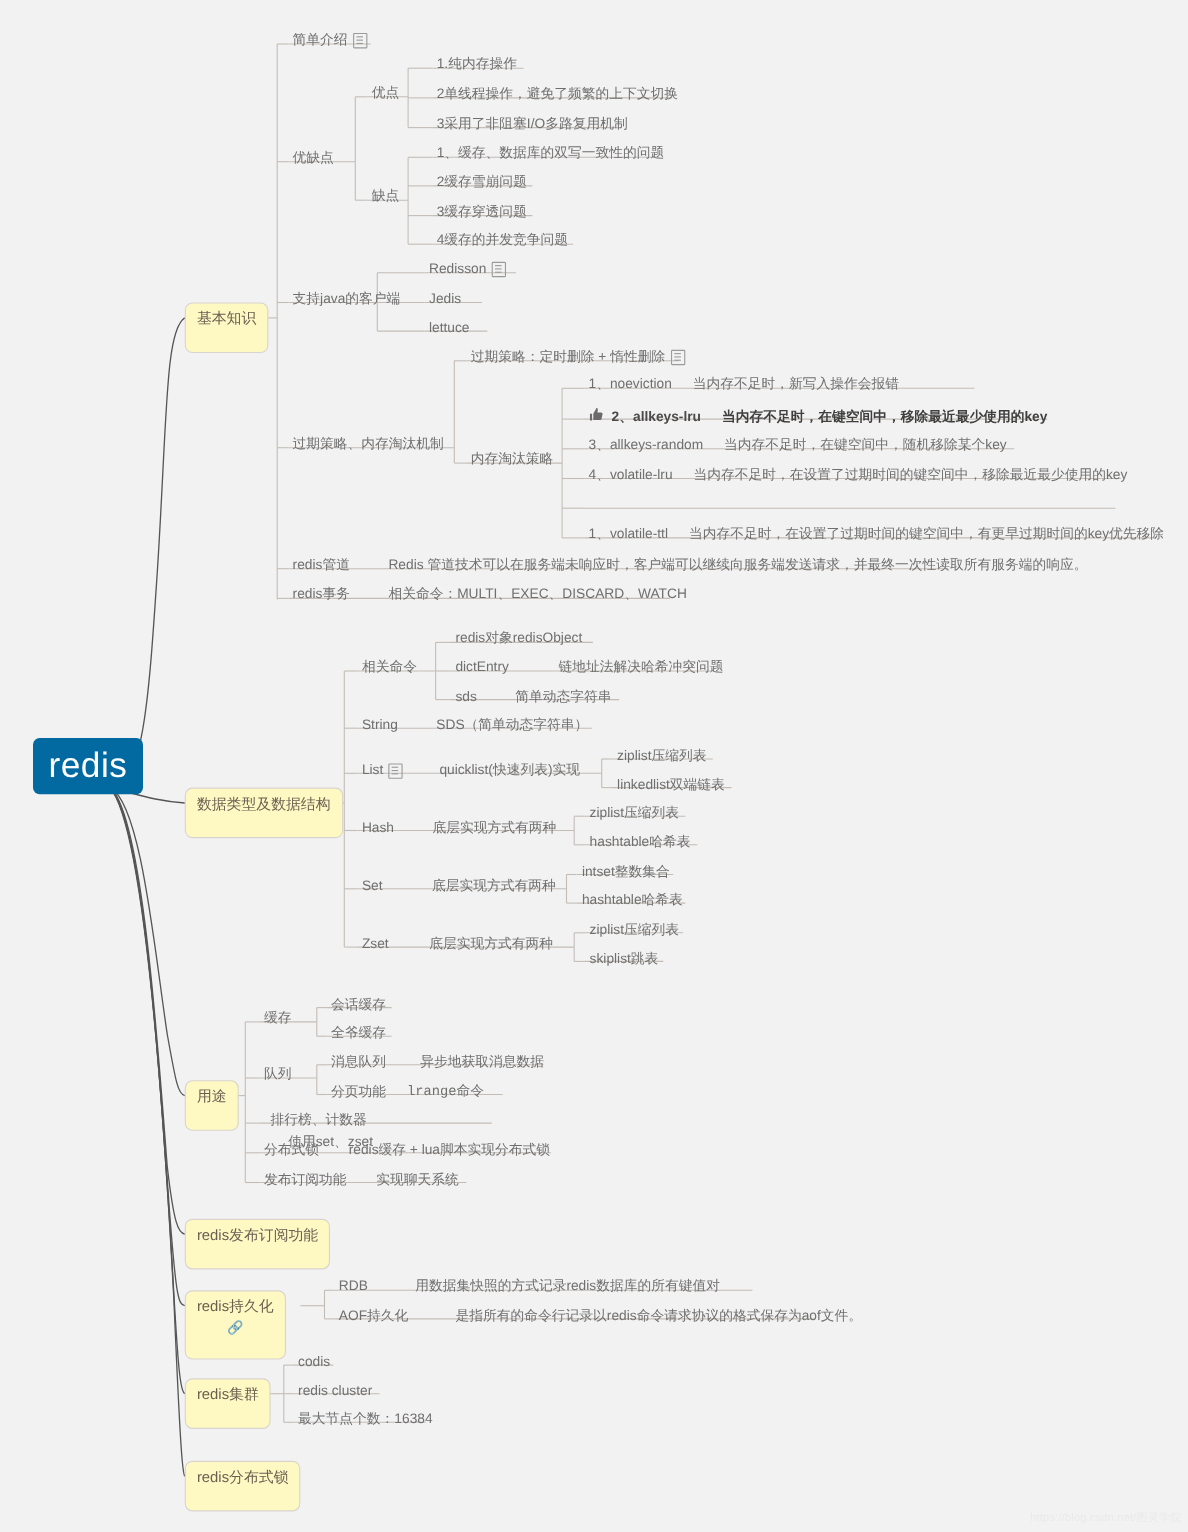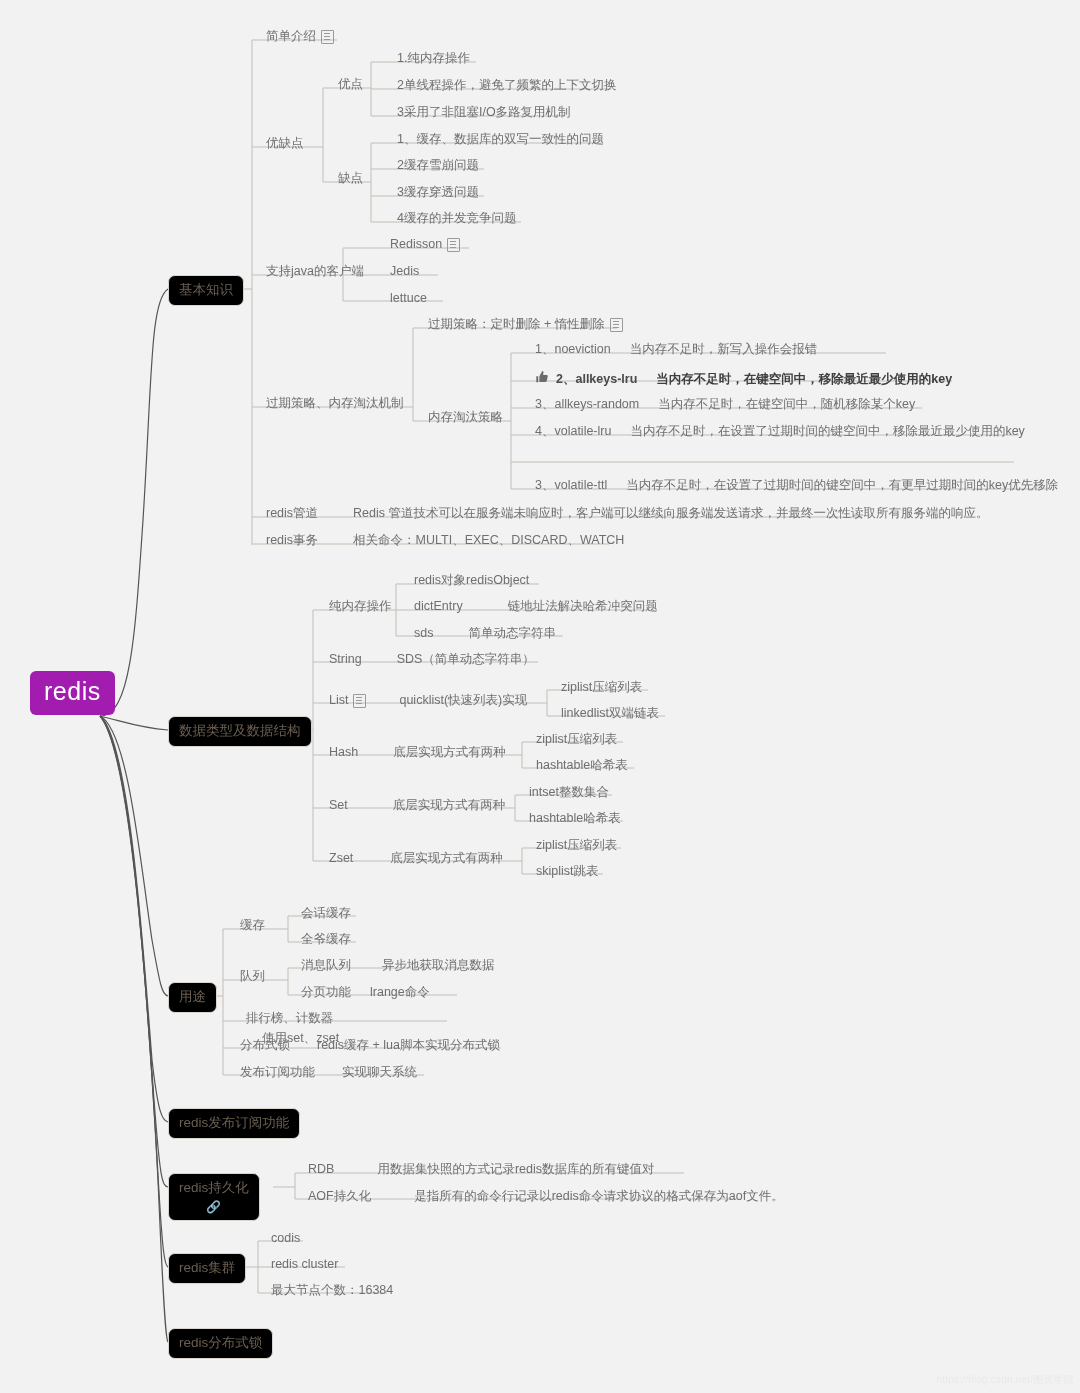--- a/index.html
+++ b/index.html
@@ -8,36 +8,36 @@
     background:#f2f2f2;
     font-family:"Liberation Sans","DejaVu Sans",sans-serif;
     position:relative;overflow:hidden;
   }
   #canvas{position:absolute;left:0;top:0;width:1080px;height:1393px;}
   svg.links{position:absolute;left:0;top:0;width:1080px;height:1393px;pointer-events:none;}
   .node{position:absolute;white-space:nowrap;}
 
   
   .root{
-    background:#a21caf;color:#ffffff;
+    background:#0369a1;color:#ffffff;
     border-radius:6px;
-    font-size:25px;
+    font-size:32px;
     padding:7px 14px 9px 14px;
     line-height:1.1;
     letter-spacing:.5px;
   }
 
   
   .branch{
-    background:#000000;
+    background:#fef9c3;
     border:1px solid #d9d4cd;
     border-radius:7px;
     color:#6b5f52;
     font-size:13.5px;
-    padding:6px 10px 7px 10px;
+    padding:6px 10px 22px 10px;
     line-height:1.15;
     box-shadow:0 0 0 0 rgba(0,0,0,0);
     display:flex;align-items:center;gap:5px;
   }
 
   
   .leaf{
     color:#6f6f6f;
     font-size:12.5px;
     line-height:1.2;
@@ -354,35 +354,35 @@
   </div>
   <div class="node leaf" style="left:533px;top:394px;">
     <span>3、allkeys-random</span>
     <span class="dsc">当内存不足时，在键空间中，随机移除某个key</span>
   </div>
   <div class="node leaf" style="left:533px;top:421px;">
     <span>4、volatile-lru</span>
     <span class="dsc">当内存不足时，在设置了过期时间的键空间中，移除最近最少使用的key</span>
   </div>
   <div class="node leaf" style="left:533px;top:475px;">
-    <span>3、volatile-ttl</span>
+    <span>1、volatile-ttl</span>
     <span class="dsc">当内存不足时，在设置了过期时间的键空间中，有更早过期时间的key优先移除</span>
   </div>
 
   <div class="node leaf" style="left:264px;top:503px;">
     <span>redis管道</span>
     <span class="dsc" style="margin-left:30px;">Redis 管道技术可以在服务端未响应时，客户端可以继续向服务端发送请求，并最终一次性读取所有服务端的响应。</span>
   </div>
   <div class="node leaf" style="left:264px;top:530px;">
     <span>redis事务</span>
     <span class="dsc" style="margin-left:30px;">相关命令：MULTI、EXEC、DISCARD、WATCH</span>
   </div>
 
   <div class="node leaf" style="left:327px;top:596px;">
-    <span>纯内存操作</span>
+    <span>相关命令</span>
   </div>
   <div class="node leaf" style="left:412px;top:570px;">
     <span>redis对象redisObject</span>
   </div>
   <div class="node leaf" style="left:412px;top:596px;">
     <span>dictEntry</span>
     <span class="dsc" style="margin-left:40px;">链地址法解决哈希冲突问题</span>
   </div>
   <div class="node leaf" style="left:412px;top:623px;">
     <span>sds</span>
@@ -451,21 +451,21 @@
 
   <div class="node leaf" style="left:238px;top:966px;">
     <span>队列</span>
   </div>
   <div class="node leaf" style="left:299px;top:955px;">
     <span>消息队列</span>
     <span class="dsc" style="margin-left:26px;">异步地获取消息数据</span>
   </div>
   <div class="node leaf" style="left:299px;top:982px;">
     <span>分页功能</span>
-    <span class="dsc" style="">lrange命令</span>
+    <span class="dsc" style="font-family:Liberation Mono, monospace;">lrange命令</span>
   </div>
 
   <div class="node leaf" style="left:238px;top:1008px;flex-direction:column;">
     <span>排行榜、计数器</span>
     <span class="dsc" style="margin-left:22px;">使用set、zset</span>
   </div>
   <div class="node leaf" style="left:238px;top:1035px;">
     <span>分布式锁</span>
     <span class="dsc" style="margin-left:22px;">redis缓存 + lua脚本实现分布式锁</span>
   </div>

